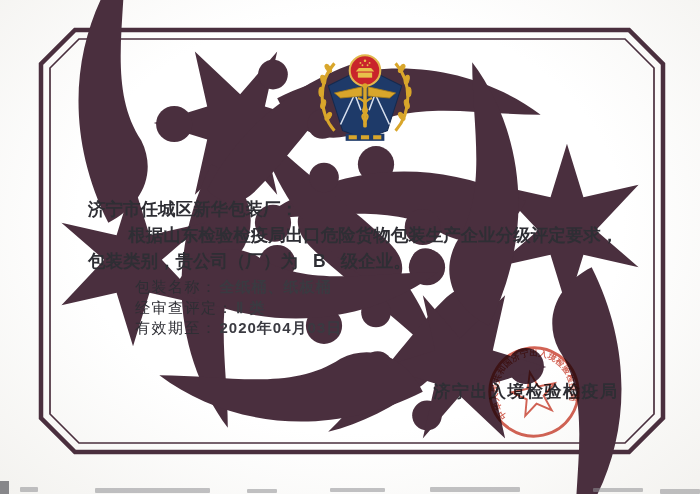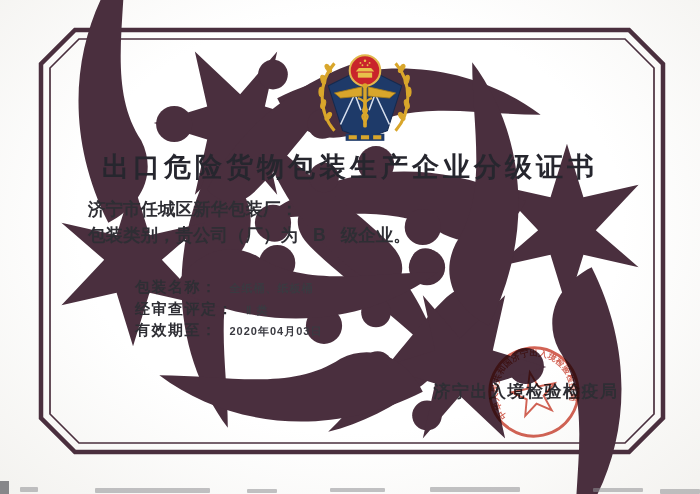--- a/index.html
+++ b/index.html
@@ -15,23 +15,23 @@
     font-family:"Liberation Sans",sans-serif;font-weight:bold;font-size:27px;
     letter-spacing:4px;color:#26262e;white-space:nowrap;
   }
   .body{position:absolute;left:88px;top:196px;width:530px;
     font-weight:bold;font-size:17.5px;color:#2e2e34;}
   .body p{margin:0;line-height:26px;white-space:nowrap;}
   .indent{text-indent:2.3em;}
   .grade{display:inline-block;margin:0 15px;font-family:"Liberation Sans",sans-serif;}
   .fields{position:absolute;left:135px;top:277px;}
   .field-row{line-height:20.5px;white-space:nowrap;}
-  .flabel{font-weight:bold;font-size:15px;color:#2e2e34;letter-spacing:1.5px;}
-  .fvalue{font-family:"Liberation Sans",sans-serif;font-weight:bold;font-size:11px;
-    color:#3a3a41;margin-left:12px;letter-spacing:1px;}
+  .flabel{font-weight:normal;font-size:15px;color:#2e2e34;letter-spacing:1.5px;}
+  .fvalue{font-family:"Liberation Sans",sans-serif;font-weight:bold;font-size:15px;
+    color:#3a3a41;margin-left:2px;letter-spacing:1px;}
   .issuer-block{position:absolute;left:418px;top:380px;width:216px;text-align:center;color:#2e2e34;}
   .issuer-name{font-weight:bold;font-size:17px;letter-spacing:1.5px;line-height:24px;white-space:nowrap;}
   .issue-date{font-family:"Liberation Sans",sans-serif;font-weight:bold;font-size:16px;
     line-height:23px;letter-spacing:.5px;white-space:nowrap;}
   .seal{position:absolute;left:486px;top:344px;width:96px;height:96px;
     transform:rotate(-12deg);mix-blend-mode:multiply;opacity:.82;}
   .scan-dash{position:absolute;background:#8f8f93;opacity:.55;border-radius:1px;}
   .scan-nub{position:absolute;left:0;top:481px;width:9px;height:13px;background:#6c6c70;opacity:.8;}
 </style>
 </head>
@@ -105,24 +105,24 @@
     </g>
 
     <g>
       <rect x="33" y="83" width="38" height="7" fill="#1e3a69"></rect>
       <rect x="36" y="84.5" width="8" height="4" fill="#d9a62b"></rect>
       <rect x="48" y="84.5" width="8" height="4" fill="#d9a62b"></rect>
       <rect x="60" y="84.5" width="8" height="4" fill="#d9a62b"></rect>
     </g>
   </svg>
 
-  <div class="title">出口危险货物包装生产企业分级证书</div>
 
   <div class="body">
     <p>济宁市任城区新华包装厂：</p>
+    <p class="indent">根据山东检验检疫局出口危险货物包装生产企业分级评定要求，</p>
     <p><span>包装类别，贵公司（厂）为</span><span class="grade">B</span><span>级企业。</span></p>
   </div>
 
   <div class="fields">
     <div class="field-row">
       <span class="flabel">包装名称：</span><span class="fvalue">全纸桶、纸板桶</span>
     </div>
     <div class="field-row">
       <span class="flabel">经审查评定：</span><span class="fvalue">Ⅱ 类</span>
     </div>

